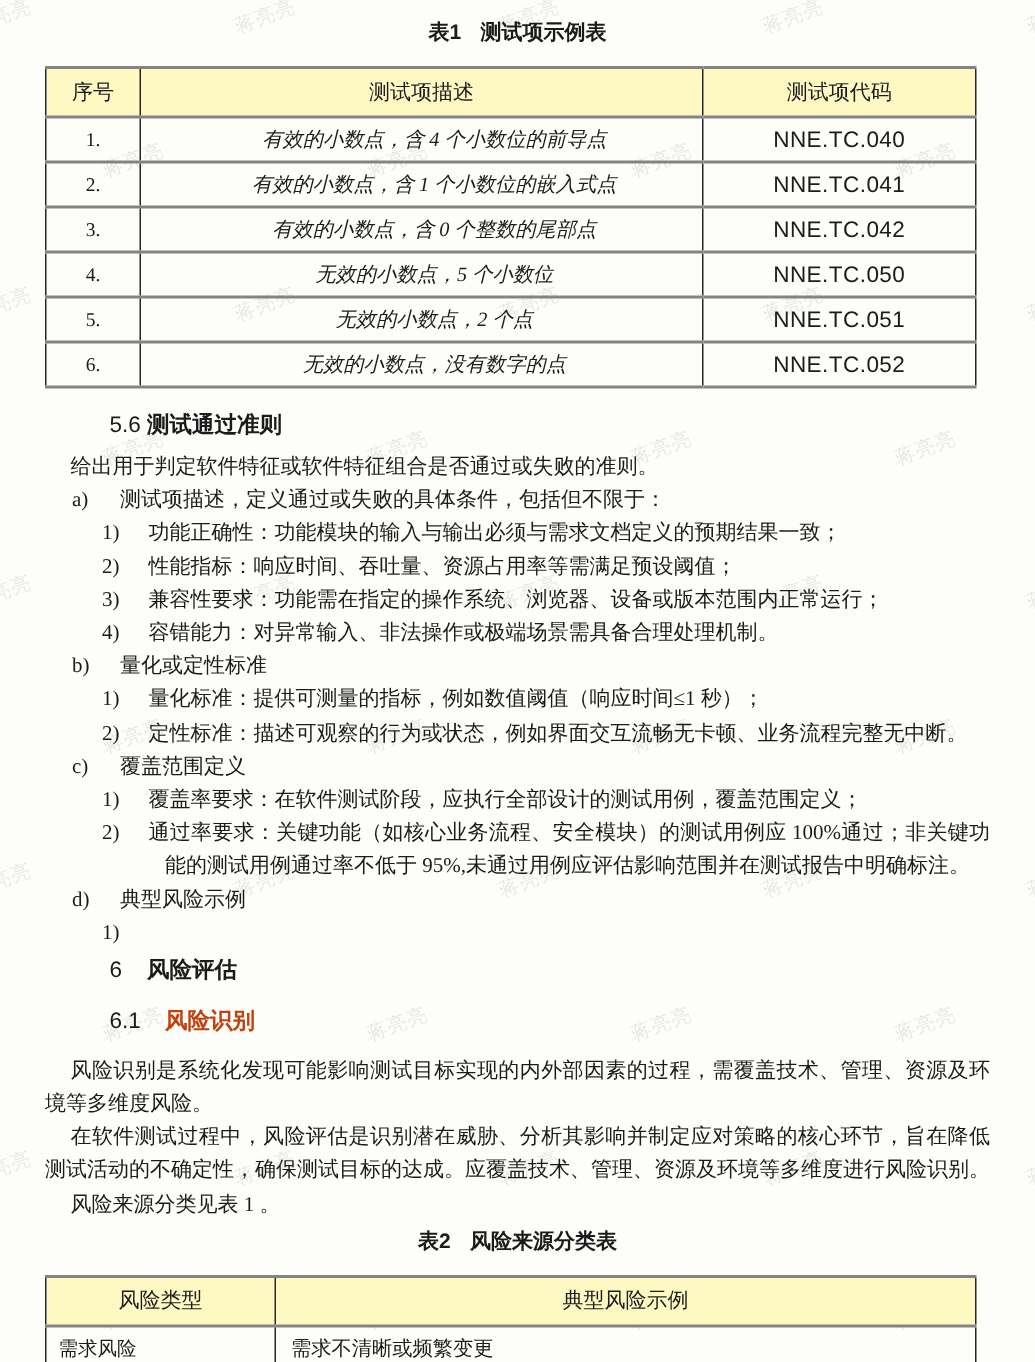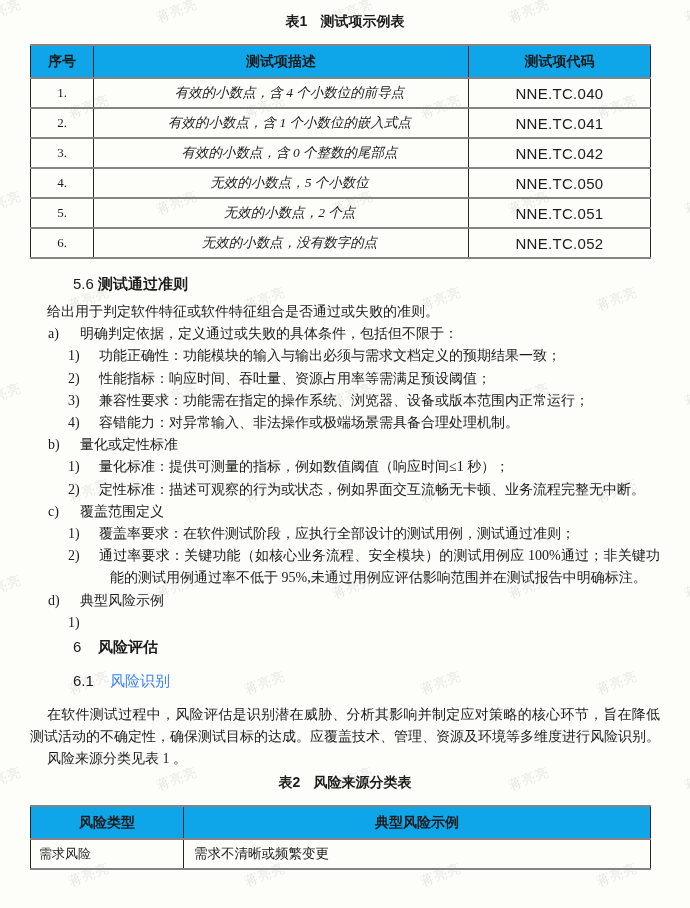--- a/index.html
+++ b/index.html
@@ -28,21 +28,21 @@
 
   
   table{border-collapse:collapse;table-layout:fixed;margin-left:30px;width:620px;}
   .tbl{margin-top:13px;}
   th,td{
     border-top:2px solid #848484;border-bottom:2px solid #848484;
     border-left:1px solid #262626;border-right:1px solid #262626;
     overflow:hidden;white-space:nowrap;
   }
   th{
-    background:#0ea5e9;height:29px;font-size:14px;font-weight:bold;
+    background:#fef9c3;height:29px;font-size:14px;font-weight:normal;
     font-family:"Liberation Sans","DejaVu Sans",sans-serif;
   }
   td{height:26px;font-size:13.5px;}
   .c-num{text-align:center;font-size:13px;}
   .c-desc{text-align:center;padding-left:18px;font-style:italic;}
   .c-code{
     text-align:center;font-size:15px;
     font-family:"Liberation Sans","DejaVu Sans",sans-serif;letter-spacing:.3px;
   }
   .t2-type{text-align:left;padding-left:8px;font-size:13px;}
@@ -52,21 +52,21 @@
   .hx{font-family:"Liberation Sans","DejaVu Sans",sans-serif;margin-left:26px;font-size:15px;line-height:22px;}
   .hx .hnum{display:inline-block;font-weight:normal;margin-left:47px;}
   .h56{margin-top:14px;}
   .h56 .hnum{min-width:25px;}
   .h56 .htitle{font-weight:bold;}
   .h6{margin-top:24px;}
   .h6 .hnum{min-width:25px;}
   .h6 .htitle{font-weight:bold;}
   .h61{margin-top:12px;}
   .h61 .hnum{min-width:37px;}
-  .h61 .htitle{font-weight:normal;color:#3b82f6;}
+  .h61 .htitle{font-weight:bold;color:#c2410c;}
 
   
   .content{margin:0 30px;font-size:14px;line-height:22.2px;text-align:justify;}
   .c1{margin-top:6px;}
   .c2{margin-top:12px;}
   .para{margin:0;text-indent:17px;}
   .li1{position:relative;padding-left:50px;}
   .li1 .lbl{position:absolute;left:18px;font-family:"Liberation Serif",serif;}
   .li2{position:relative;padding-left:80px;text-indent:-11px;}
   .li2 .lbl{position:absolute;left:38px;text-indent:0;}
@@ -177,21 +177,21 @@
     </table>
 
     <div class="hx h56">
       <span class="hnum">5.6</span><span class="htitle">测试通过准则</span>
     </div>
 
     <div class="content c1">
       <p class="para">给出用于判定软件特征或软件特征组合是否通过或失败的准则。</p>
 
       <div class="li1">
-        <span class="lbl">a)</span><span>明确判定依据，定义通过或失败的具体条件，包括但不限于：</span>
+        <span class="lbl">a)</span><span>测试项描述，定义通过或失败的具体条件，包括但不限于：</span>
       </div>
       <div class="li2">
         <span class="lbl">1)</span><span>功能正确性：功能模块的输入与输出必须与需求文档定义的预期结果一致；</span>
       </div>
       <div class="li2">
         <span class="lbl">2)</span><span>性能指标：响应时间、吞吐量、资源占用率等需满足预设阈值；</span>
       </div>
       <div class="li2">
         <span class="lbl">3)</span><span>兼容性要求：功能需在指定的操作系统、浏览器、设备或版本范围内正常运行；</span>
       </div>
@@ -206,21 +206,21 @@
         <span class="lbl">1)</span><span>量化标准：提供可测量的指标，例如数值阈值（响应时间≤1 秒）；</span>
       </div>
       <div class="li2">
         <span class="lbl">2)</span><span>定性标准：描述可观察的行为或状态，例如界面交互流畅无卡顿、业务流程完整无中断。</span>
       </div>
 
       <div class="li1">
         <span class="lbl">c)</span><span>覆盖范围定义</span>
       </div>
       <div class="li2">
-        <span class="lbl">1)</span><span>覆盖率要求：在软件测试阶段，应执行全部设计的测试用例，测试通过准则；</span>
+        <span class="lbl">1)</span><span>覆盖率要求：在软件测试阶段，应执行全部设计的测试用例，覆盖范围定义；</span>
       </div>
       <div class="li2">
         <span class="lbl">2)</span><span>通过率要求：关键功能（如核心业务流程、安全模块）的测试用例应 100%通过；非关键功能的测试用例通过率不低于 95%,未通过用例应评估影响范围并在测试报告中明确标注。</span>
       </div>
 
       <div class="li1">
         <span class="lbl">d)</span><span>典型风险示例</span>
       </div>
       <div class="li2">
         <span class="lbl">1)</span>
@@ -229,20 +229,21 @@
 
     <div class="hx h6">
       <span class="hnum">6</span><span class="htitle">风险评估</span>
     </div>
 
     <div class="hx h61">
       <span class="hnum">6.1</span><span class="htitle">风险识别</span>
     </div>
 
     <div class="content c2">
+      <p class="para">风险识别是系统化发现可能影响测试目标实现的内外部因素的过程，需覆盖技术、管理、资源及环境等多维度风险。</p>
       <p class="para">在软件测试过程中，风险评估是识别潜在威胁、分析其影响并制定应对策略的核心环节，旨在降低测试活动的不确定性，确保测试目标的达成。应覆盖技术、管理、资源及环境等多维度进行风险识别。</p>
       <p class="para">风险来源分类见表 1 。</p>
     </div>
 
     <div class="caption cap2">
       <span class="cap-num">表2</span><span>风险来源分类表</span>
     </div>
 
     <table class="tbl">
       <colgroup>

